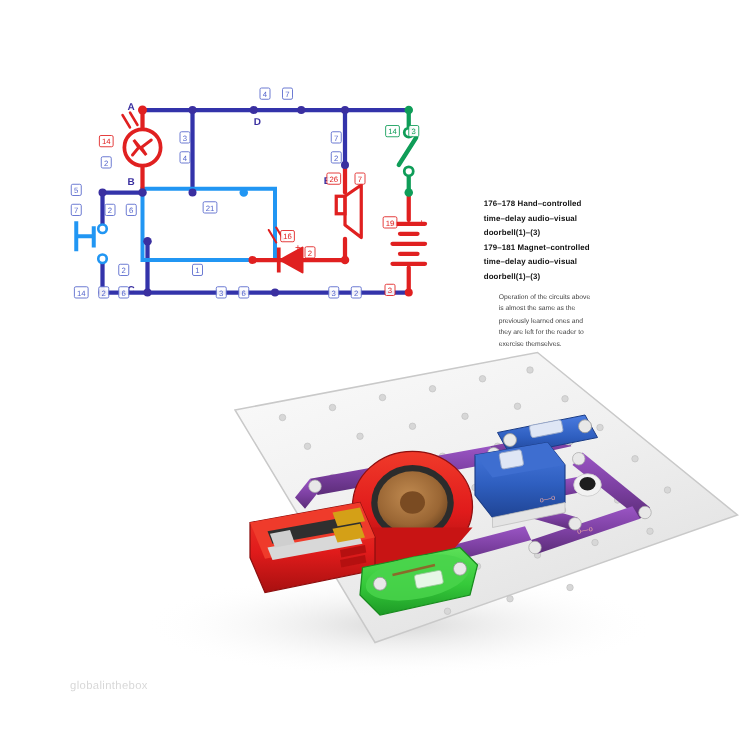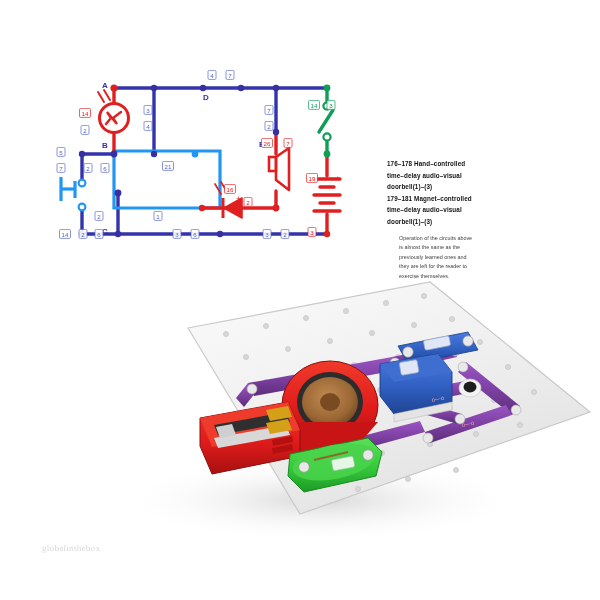--- a/index.html
+++ b/index.html
@@ -33,23 +33,23 @@
     white-space:nowrap;
   }
 
   
   #photo{
     position:absolute;left:0px;top:262px;width:600px;height:310px;
   }
   #photo svg{display:block;}
 
   #watermark{
-    position:absolute;left:42px;top:543px;
+    position:absolute;left:56px;top:543px;
     font-size:9px;color:#d8d8d8;letter-spacing:0.3px;
-    font-family:Liberation Serif, serif;
+    font-family:Liberation Sans, sans-serif;
     user-select:none;
   }
 </style>
 </head>
 <body>
 
 <div id="root">
 
   <div id="schematic">
     <svg width="480" height="215" viewBox="0 0 480 215">

